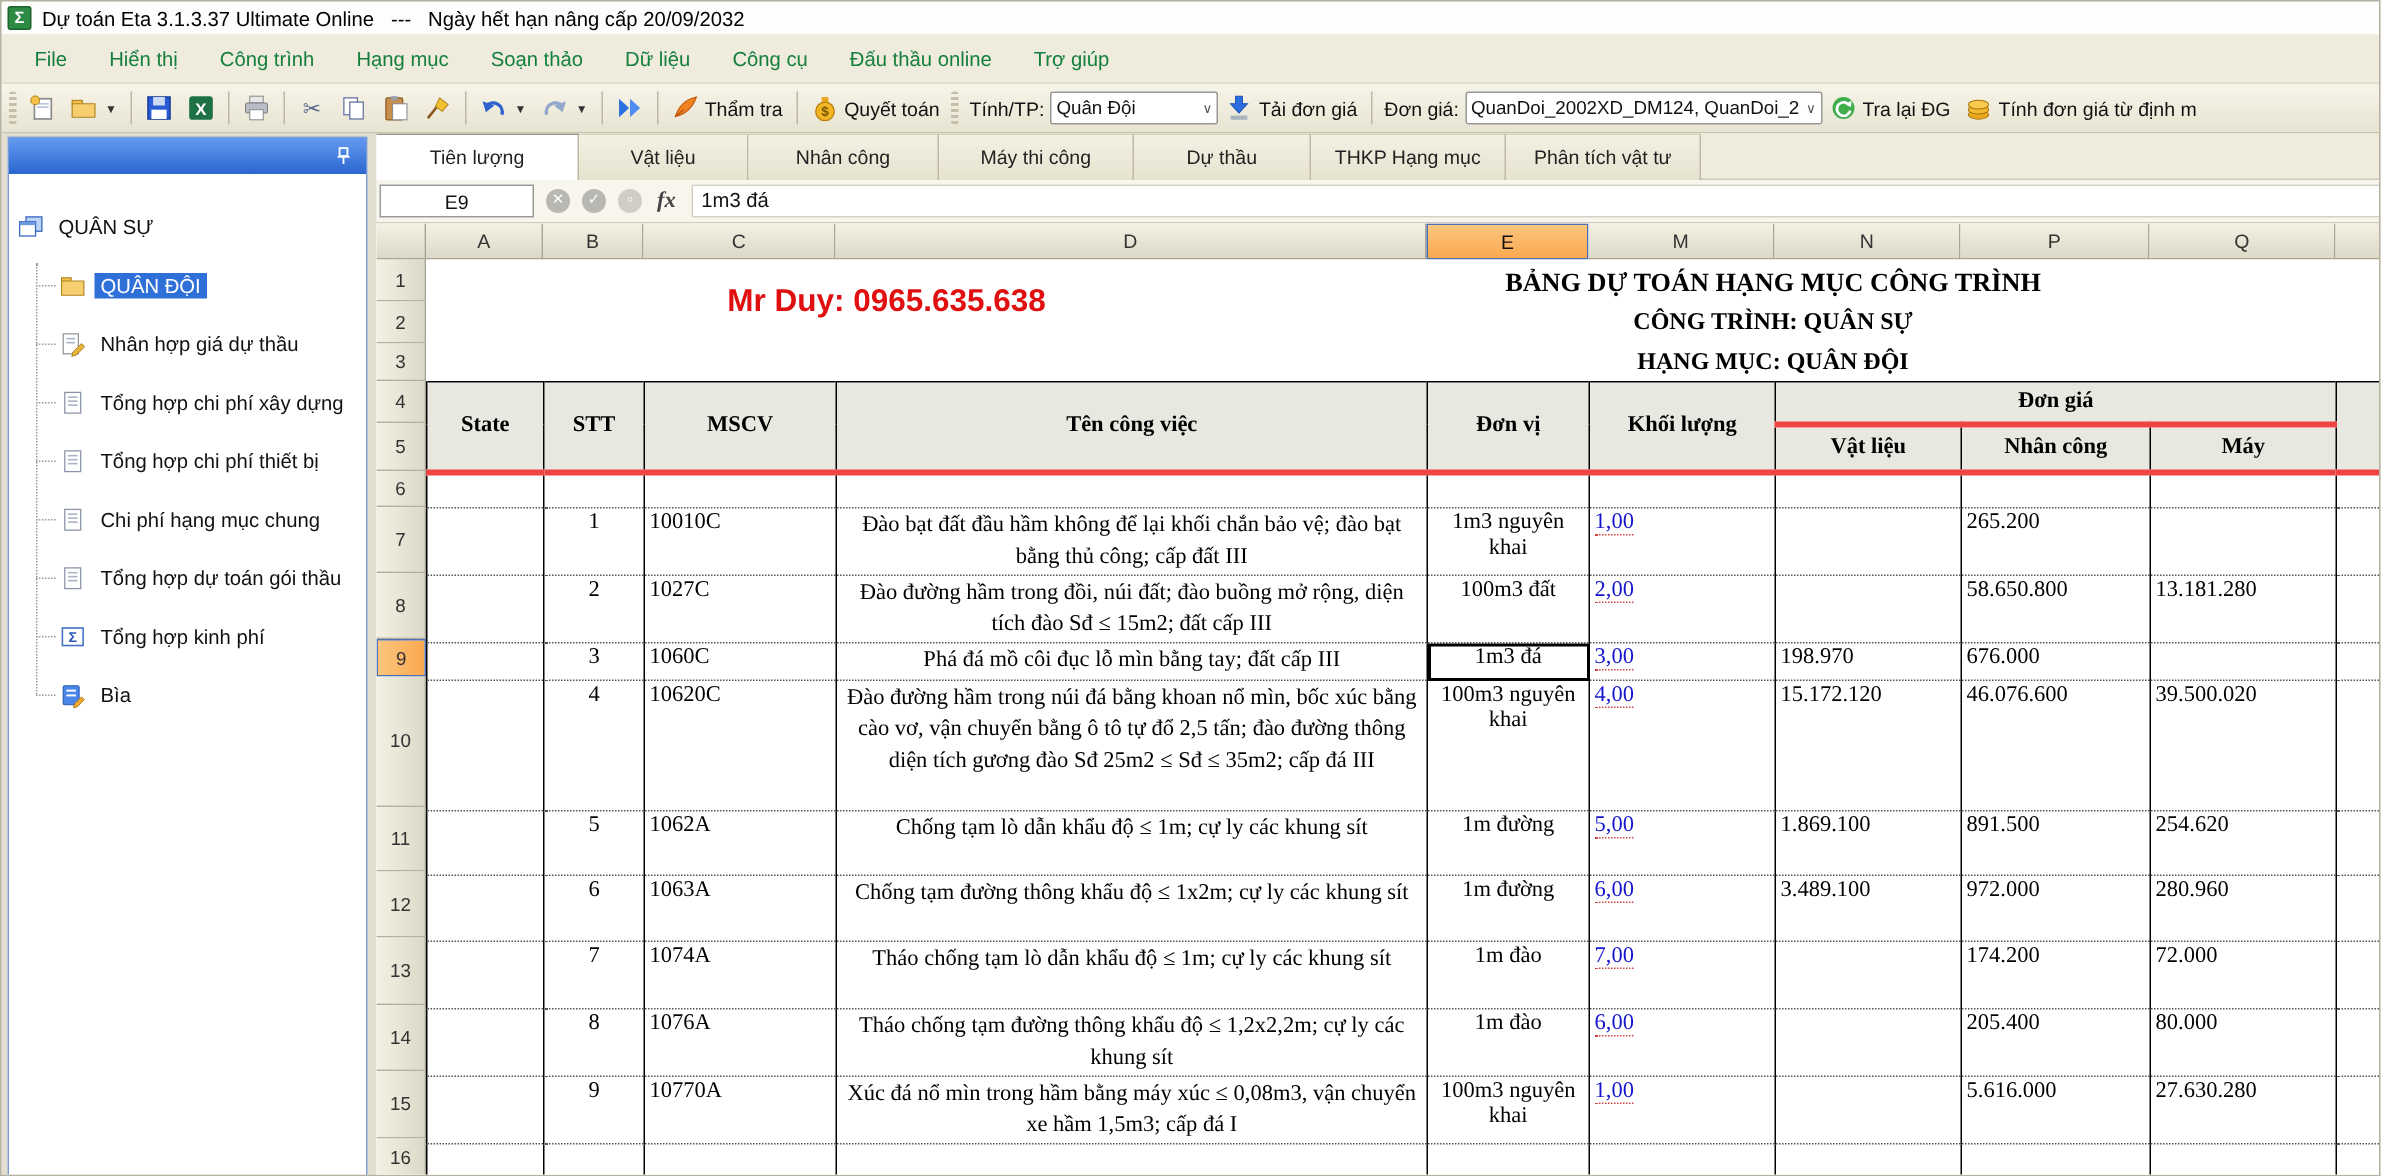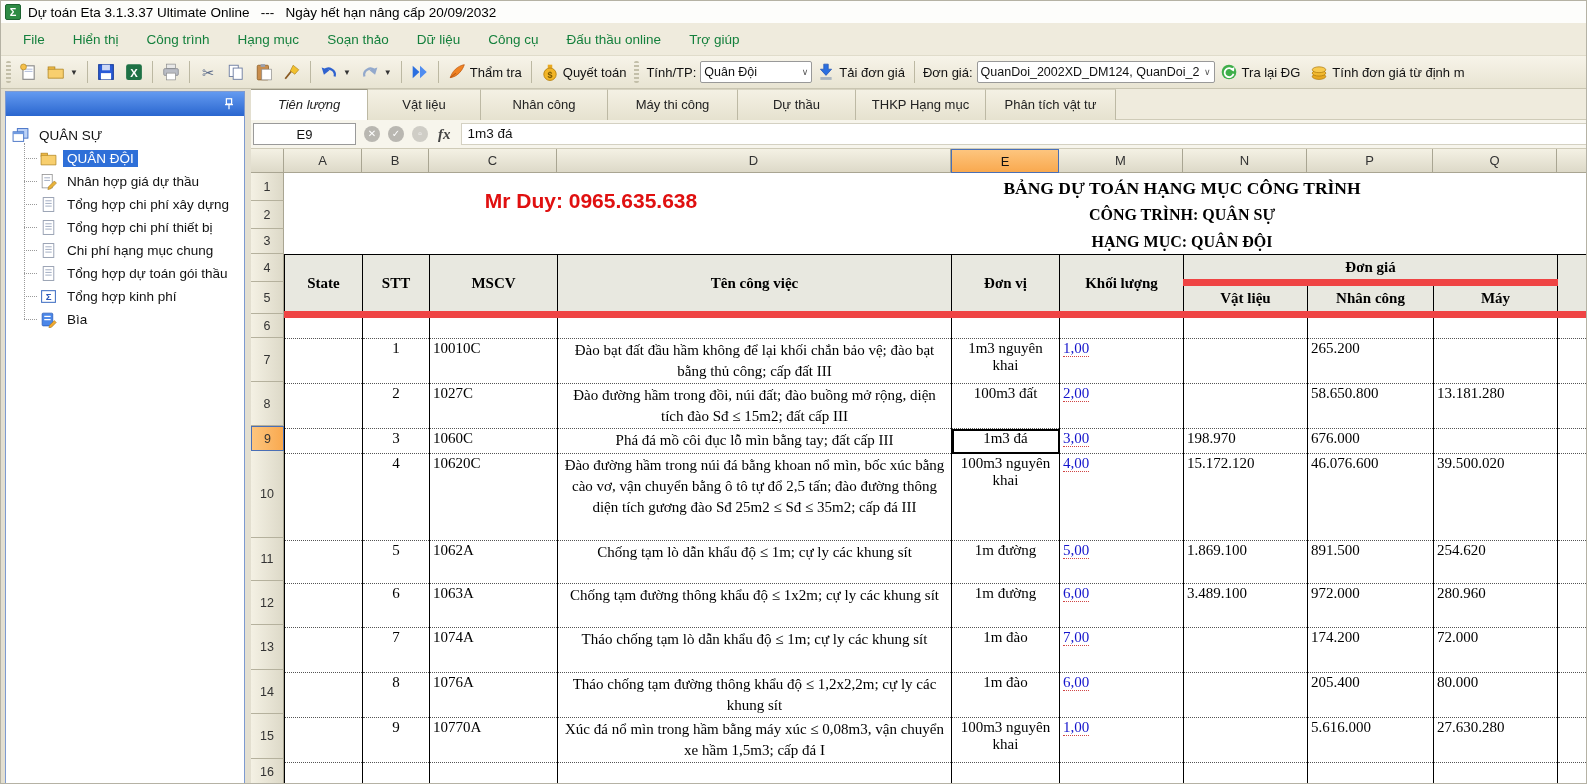--- a/index.html
+++ b/index.html
@@ -37,39 +37,39 @@
   .combo.w1 { width:112px; } .combo.w2 { width:238px; }
   .ticon { width:18px; height:18px; flex:0 0 auto; }
   
   .main { position:absolute; left:0; top:88px; width:100%; height:696px; background:#e3dfd0; }
   
   .sidebar { position:absolute; left:4px; top:2px; width:240px; height:694px;
     background:#fff; border:1px solid #7d9ad0; }
   .sb-head { height:24px; background:linear-gradient(#639af0,#2a66cf);
     display:flex; align-items:center; justify-content:flex-end; padding-right:8px; }
   .tree { padding:8px 4px 0 6px; font-size:13.5px; color:#111; }
-  .tree-row { display:flex; align-items:center; height:23px; gap:6px; cursor:default; }
+  .tree-row { display:flex; align-items:center; height:23px; gap:6px; cursor:default;margin-top:16px; }
   .tree-children { margin-left:28px; position:relative; }
   .tree-children::before { content:""; position:absolute; left:-16px; top:-4px; bottom:12px;
     border-left:1px dotted #9a9a9a; }
   .tree-children .tree-row { position:relative; }
   .tree-children .tree-row::before { content:""; position:absolute; left:-16px; top:11px; width:13px;
     border-top:1px dotted #9a9a9a; }
   .tree-row .tlbl { padding:1px 4px; white-space:nowrap; }
   .tree-row .tlbl.sel { background:#2e6fd8; color:#fff; }
   .ticon16 { width:17px; height:17px; flex:0 0 auto; }
   
   .gridarea { position:absolute; left:250px; top:0; width:1337px; height:696px; background:#efebdd; }
   
   .tabstrip { position:absolute; left:0; top:0; width:100%; height:31px; background:#efebdd;
     display:flex; border-bottom:1px solid #cfcbb8;}
   .tab { height:31px; line-height:30px; text-align:center; font-size:13px; color:#222;
     background:linear-gradient(#f4f1e4,#e6e2cf); border-right:1px solid #bdb9a4; border-top:1px solid #d8d4c2; cursor:default;}
   .tab.active { background:#fff; font-weight:normal; border-top:1px solid #9a9684; }
-  .tab:nth-child(1){width:117px;font-style:italic;} .tab:nth-child(2){width:113px;} .tab:nth-child(3){width:127px;}
+  .tab:nth-child(1){width:135px;} .tab:nth-child(2){width:113px;} .tab:nth-child(3){width:127px;}
   .tab:nth-child(4){width:130px;} .tab:nth-child(5){width:118px;} .tab:nth-child(6){width:130px;}
   .tab:nth-child(7){width:130px;} .tab:nth-child(8){width:195px;}
   
   .fbar { position:absolute; left:0; top:31px; width:100%; height:29px; background:#f7f5ec;
     border-bottom:1px solid #cfcbb8; display:flex; align-items:center; }
   .cellref { width:103px; height:22px; margin-left:2px; background:#fff; border:1px solid #9a9a9a;
     text-align:center; font-size:13px; line-height:21px; color:#111; }
   .fcircle { width:16px; height:16px; border-radius:50%; background:#b9b7b1; color:#fff;
     font-size:10px; line-height:16px; text-align:center; margin-left:8px; flex:0 0 auto; }
   .fcircle.dim { background:#cfcdc6; }
@@ -98,21 +98,21 @@
     font-family:"Liberation Serif", serif; font-weight:bold; color:#000; }
   .t1 { top:0; height:28px; line-height:30px; font-size:17.5px; }
   .t2 { top:28px; height:28px; line-height:28px; font-size:16px; }
   .t3 { top:56px; height:25px; line-height:25px; font-size:16px; }
   
   table.dt { position:absolute; left:0; top:81px; width:1304px; table-layout:fixed;
     border-collapse:collapse; font-family:"Liberation Serif", serif; font-size:15px; color:#000; }
   table.dt { border:1.5px solid #000; }
   .dt th, .dt td { border-left:1px solid #000; overflow:hidden; vertical-align:top; padding:1px 3px; }
   .dt th { background:#e8e8e0; font-weight:bold; text-align:center; vertical-align:middle;
-    border-bottom:7px solid #ef4444; }
+    border-bottom:4px solid #ef4444; }
   .dt tr.r6 td { border-top:1px solid #000; }
   .dt tr.dr td { border-top:1px dotted #555; }
   .dt td.num { text-align:left; padding-right:19px; }
   .dt td.ctr { text-align:center; }
   .dt td.desc { text-align:center; line-height:21px; padding:1px 4px; }
   .dt .klv { color:#1414cc; border-bottom:1px dotted #d04545; }
   .dt td.selcell { outline:2px solid #000; outline-offset:-2px; }
   .tr4 {height:28px;} .tr5 {height:32px;} .r6 {height:24px;}
   .r7 {height:44px;} .r8 {height:44px;} .r9 {height:25px;} .r10 {height:87px;}
   .r11 {height:43px;} .r12 {height:44px;} .r13 {height:45px;} .r14 {height:44px;}

